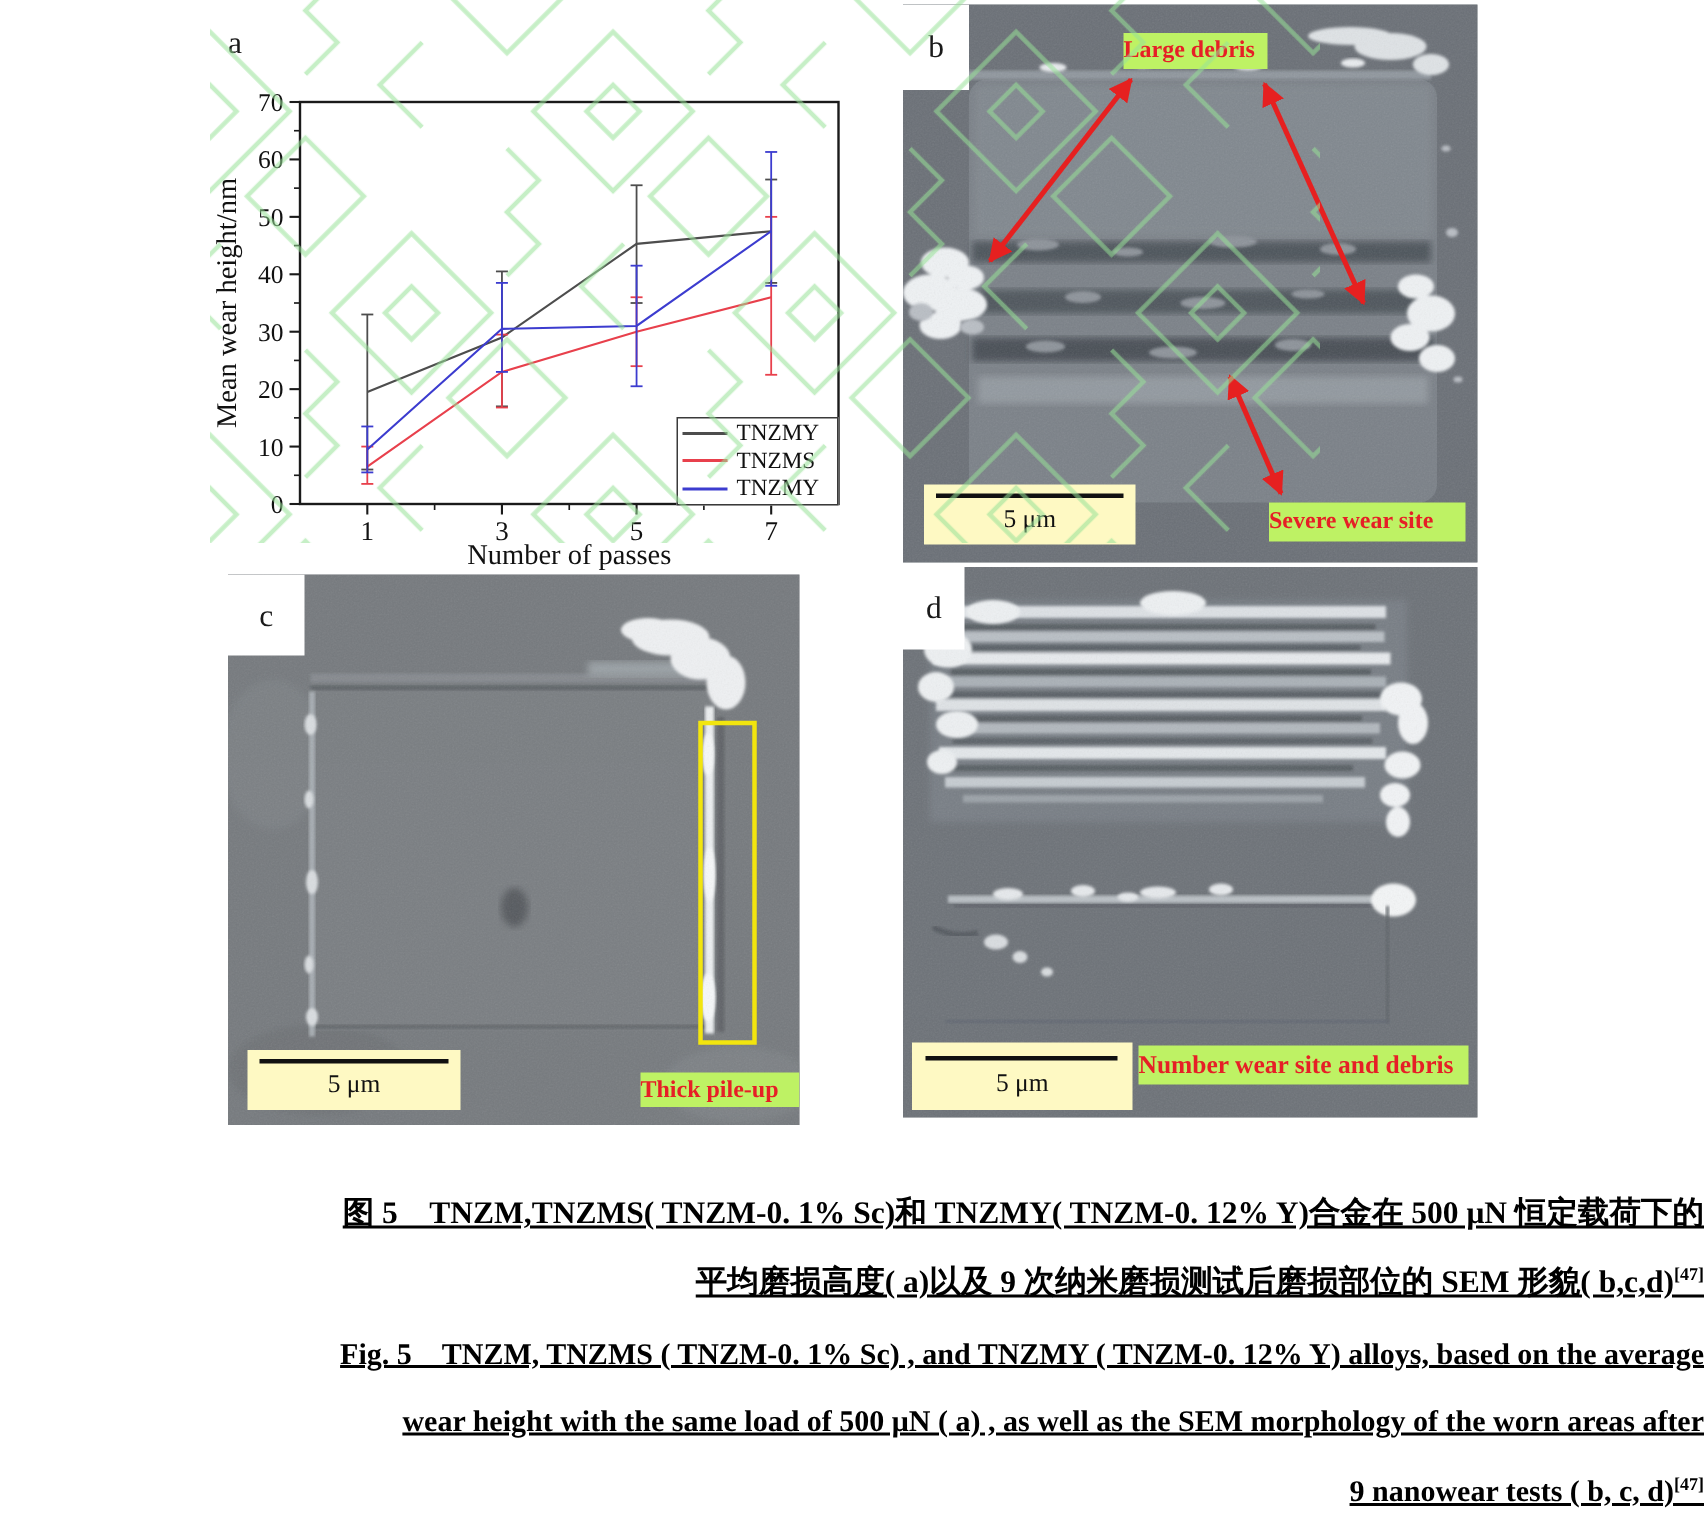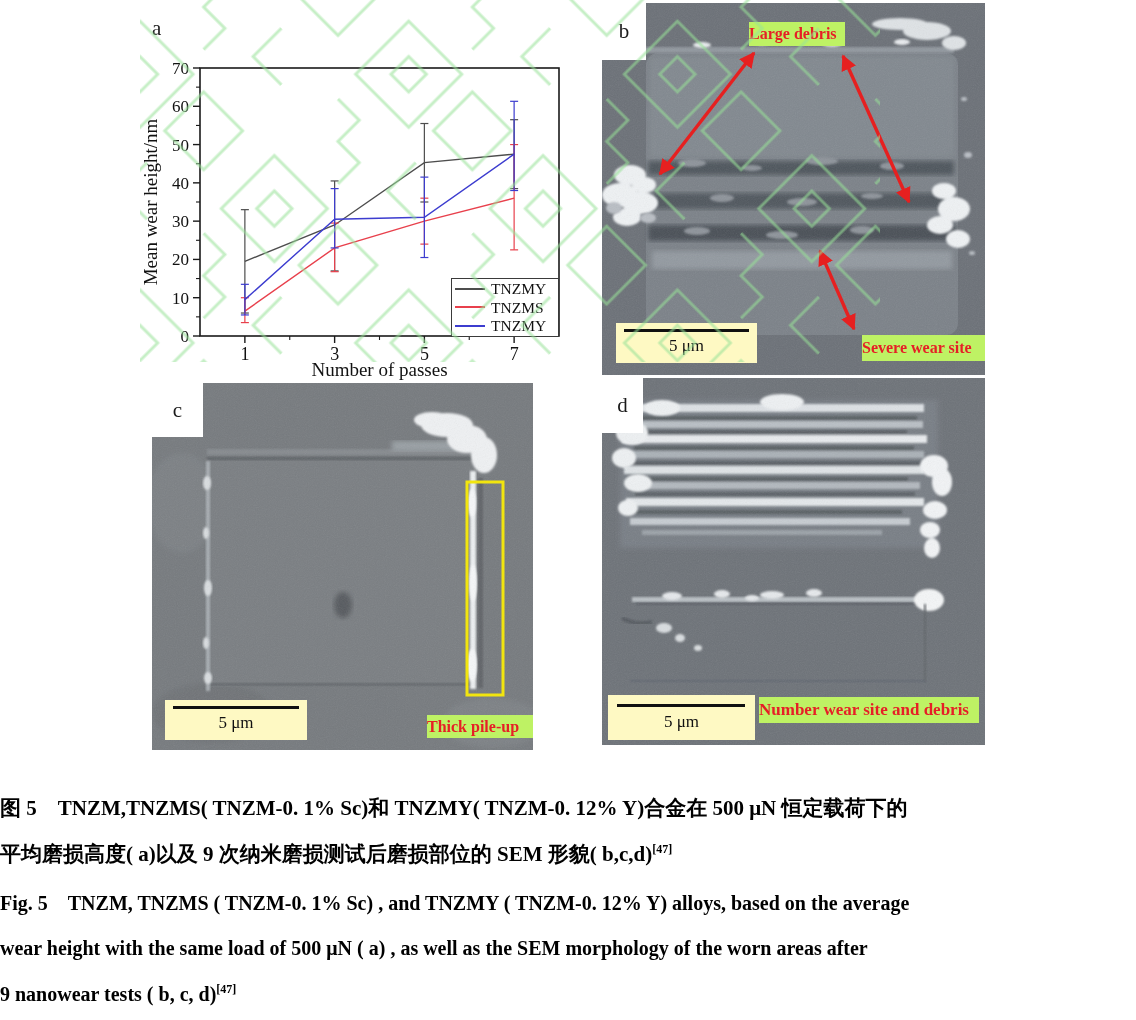--- a/index.html
+++ b/index.html
@@ -26,21 +26,21 @@
     font-family:"Liberation Serif",serif;text-align:left;z-index:3;line-height:1.25;
     white-space:nowrap;}
   .scalebox{position:absolute;background:#fef9c3;z-index:3;text-align:center;}
   .scalebar{position:absolute;background:#111;height:3px;}
   .scaletext{position:absolute;width:100%;text-align:center;
     font-family:"Liberation Serif",serif;color:#111;}
   
   .watermark{position:absolute;left:140px;top:0;width:740px;height:362px;z-index:6;
     pointer-events:none;opacity:.55;}
   
-  .captions{position:absolute;left:0;top:790px;width:1136px;text-align:left;color:#000;}
+  .captions{position:absolute;left:0;top:790px;width:1136px;text-align:right;color:#000;text-decoration:underline;}
   .cap-zh{font-weight:bold;font-size:21px;line-height:1;margin-top:0;}
   .cap-zh.l1{margin-top:8px;}
   .cap-zh.l2{margin-top:24px;}
   .cap-en{font-weight:bold;font-size:20px;line-height:1;}
   .cap-en.l1{margin-top:28px;}
   .cap-en.l2{margin-top:25px;}
   .cap-en.l3{margin-top:25px;}
   sup.cite{font-size:12px;font-weight:bold;}
 </style>
 </head>
@@ -220,21 +220,21 @@
       <g stroke="#e62020" stroke-width="3.4">
         <line x1="152" y1="50" x2="58" y2="171" marker-start="url(#ah)" marker-end="url(#ah)"></line>
         <line x1="241" y1="53" x2="307" y2="199" marker-start="url(#ah)" marker-end="url(#ah)"></line>
         <line x1="218" y1="248" x2="252" y2="326" marker-start="url(#ah)" marker-end="url(#ah)"></line>
       </g>
     </svg>
     <div class="notch" style="width:44px;height:57px;">
       <span class="panel-letter">b</span>
     </div>
     <div class="red-label" style="left:147px;top:19px;width:96px;height:24px;font-size:16px;line-height:24px;">Large debris</div>
-    <div class="red-label" style="left:260px;top:332px;width:131px;height:26px;font-size:16px;line-height:26px;">Severe wear site</div>
+    <div class="red-label" style="left:244px;top:332px;width:131px;height:26px;font-size:16px;line-height:26px;">Severe wear site</div>
     <div class="scalebox" style="left:14px;top:320px;width:141px;height:40px;">
       <div class="scalebar" style="left:8px;top:6px;width:125px;"></div>
       <div class="scaletext" style="top:13px;font-size:17px;">5 μm</div>
     </div>
   </div>
 
   <div class="sem" style="left:152px;top:383px;width:381px;height:367px;background:#767a7e;">
     <svg width="381" height="367">
       <defs>
         <filter id="nz_c">

